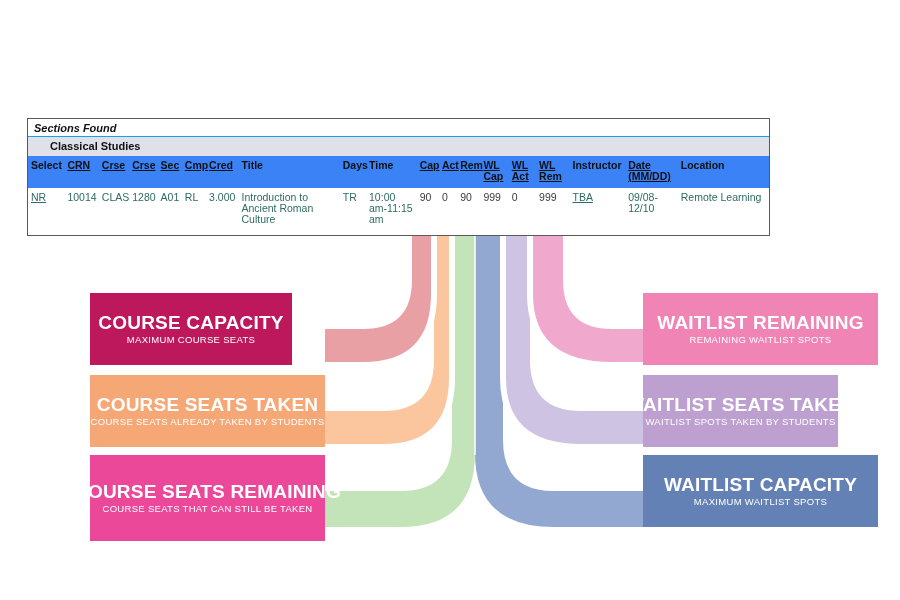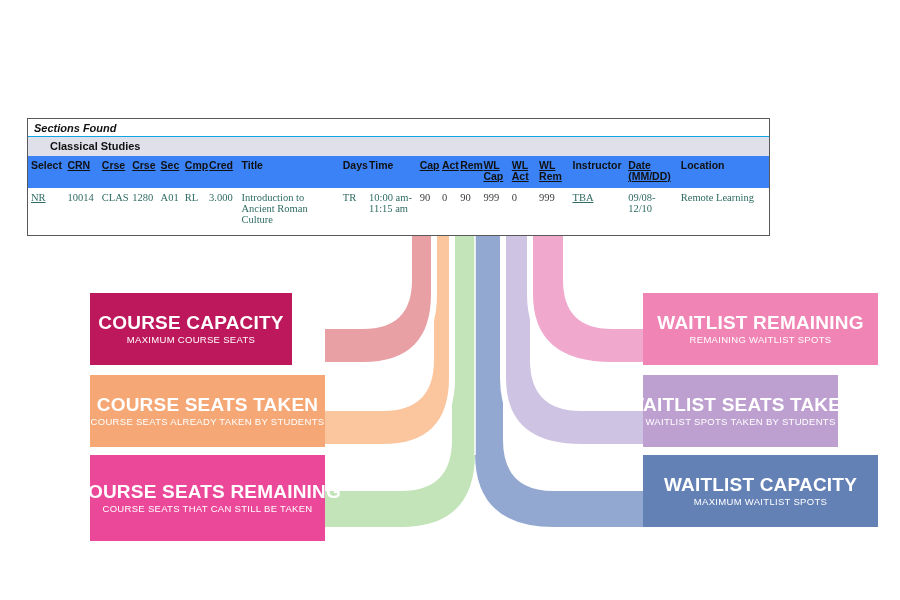--- a/index.html
+++ b/index.html
@@ -70,21 +70,20 @@
   table.sections th span.u {
     text-decoration: underline;
   }
   table.sections td {
     background: #ffffff;
     vertical-align: top;
     padding: 4px 3px 10px 3px;
     line-height: 11px;
     font-size: 10.5px;
     color: #3c3c3c;
-    font-family: Liberation Serif, serif;
   }
   td.link a, .lnk {
     color: #2e6b62;
     text-decoration: underline;
     cursor: pointer;
   }
   .tealtext { color: #2e6b62; }
 
   
   th.c-cap  { background: #dd8e93; }

